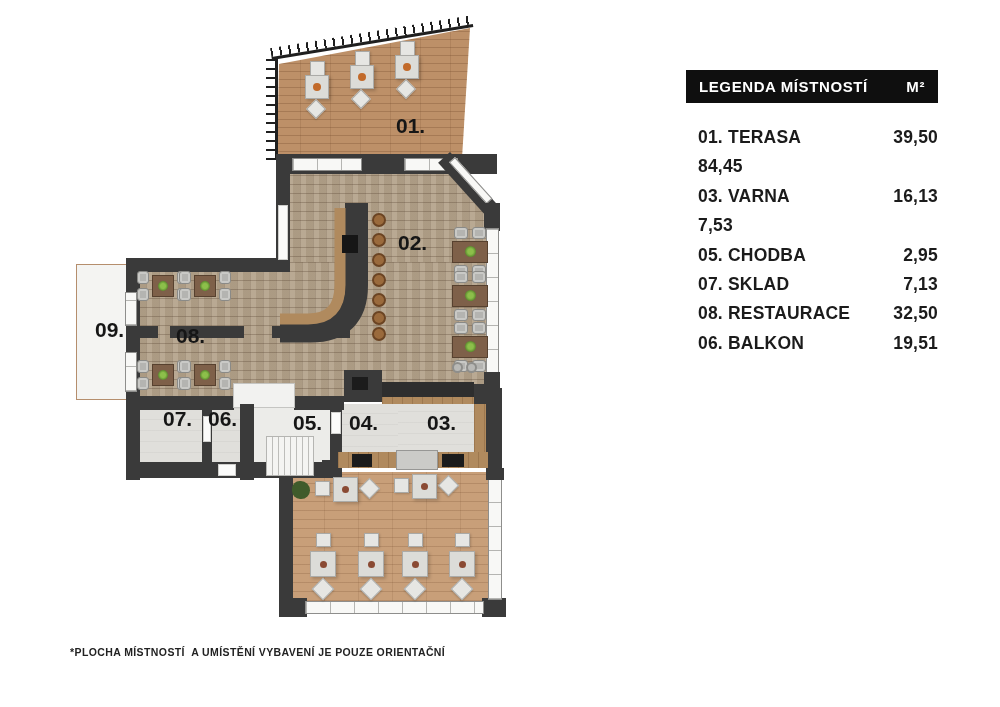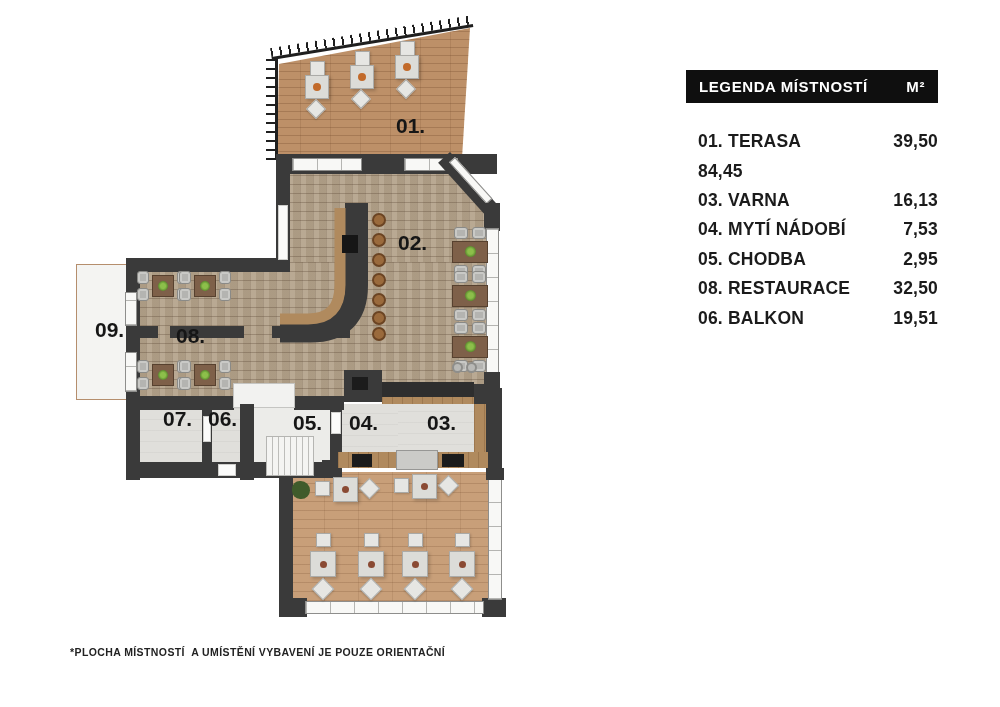--- a/index.html
+++ b/index.html
@@ -49,21 +49,21 @@
   .dot-br{z-index:4;background:#8a4a33;border-radius:50%}
   .bush{z-index:4;background:#3f5b2b;border-radius:46% 54% 52% 48%}
   .pot{z-index:4;background:#b9b9b6;border:2px solid #8e8e8b;border-radius:50%}
   
   .rlabel{position:absolute;z-index:5;font-weight:700;font-size:21px;color:#161616;letter-spacing:0}
   
   #legend{position:absolute;left:686px;top:70px;width:252px;z-index:6}
   .lg-head{background:#0f0f0f;color:#ffffff;height:33px;display:flex;align-items:center;
            justify-content:space-between;padding:0 13px;font-size:15px;font-weight:700;letter-spacing:.6px}
   .lg-rows{margin-top:24px;padding-left:12px}
-  .lg-row{display:flex;justify-content:space-between;align-items:center;height:29.4px;
+  .lg-row{display:flex;justify-content:space-between;align-items:flex-start;height:29.4px;
           font-size:17.5px;font-weight:700;color:#1b1b1b;letter-spacing:.2px}
   
   #footnote{position:absolute;left:70px;top:646px;font-size:10.5px;font-weight:700;color:#222222;
             letter-spacing:.4px;white-space:pre;z-index:6}
 </style>
 </head>
 <body>
 
 <div id="plan">
 
@@ -243,28 +243,31 @@
         <span>39,50</span>
       </div>
     <div class="lg-row">
         <span>84,45</span>
       </div>
     <div class="lg-row">
         <span>03. VARNA</span>
         <span>16,13</span>
       </div>
     <div class="lg-row">
-        <span>04. MYTÍ NÁDOBÍ</span>
         <span>7,53</span>
       </div>
     <div class="lg-row">
         <span>05. CHODBA</span>
         <span>2,95</span>
       </div>
     <div class="lg-row">
+        <span>07. SKLAD</span>
+        <span>7,13</span>
+      </div>
+    <div class="lg-row">
         <span>08. RESTAURACE</span>
         <span>32,50</span>
       </div>
     <div class="lg-row">
         <span>06. BALKON</span>
         <span>19,51</span>
       </div>
   </div>
 </div>
 

